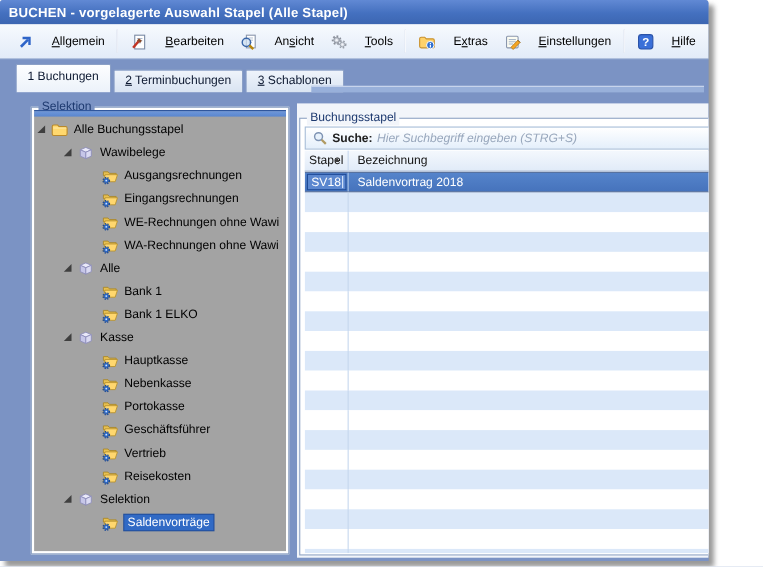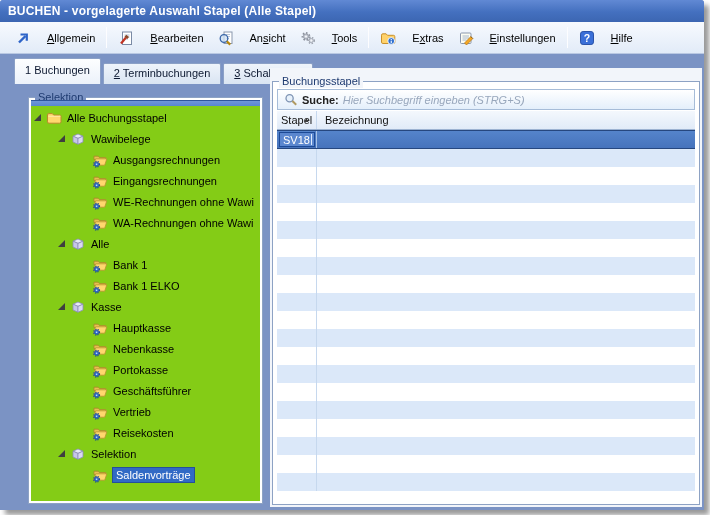--- a/index.html
+++ b/index.html
@@ -1,19 +1,19 @@
 <!DOCTYPE html>
 <html><head>
 <meta charset="utf-8">
 <style>
   *{margin:0;padding:0;box-sizing:border-box;}
   html,body{background:#fff;}
   body{font-family:"Liberation Sans",sans-serif;}
   .page{position:relative;width:710px;height:515px;background:#fff;overflow:hidden;}
-  .window{position:absolute;left:0;top:0;width:704px;height:510px;
+  .window{position:absolute;left:0;top:0;width:644px;height:510px;
     border-radius:3px 3px 0 0;box-shadow:5px 5px 5px rgba(70,70,70,.55);background:#7b93c4;}
   
   .titlebar{position:absolute;top:0;left:0;right:0;height:22px;
     background:linear-gradient(#6189d4,#4470bf 55%,#3c66b2);
     border-radius:3px 3px 0 0;color:#fff;font-weight:bold;font-size:12px;
     line-height:22px;padding-left:8px;letter-spacing:.2px;}
   
   .toolbar{position:absolute;top:22px;left:0;right:0;height:32px;
     background:linear-gradient(#f7fafe,#e2ebf8);border-bottom:1px solid #b9c8e2;
     display:flex;align-items:center;padding-left:8px;}
@@ -32,31 +32,31 @@
   .tab.active{height:26px;line-height:23px;background:linear-gradient(#fdfeff,#ecf2fa);}
   .tabfill{position:absolute;left:283px;right:4px;top:24px;height:6px;
     background:#98b0da;border-top:1px solid #cdd9ee;}
   
   .gb{border:1px solid #8da2c4;}
   .gb-label{position:absolute;top:-8px;left:6px;font-size:11px;line-height:14px;
     color:#1e3a70;padding:0 3px;white-space:nowrap;}
   
   .gb-left{position:absolute;left:28px;top:43px;width:235px;height:407px;background:#fff;}
   .gb-left .gb-label{background:#7b93c4;}
-  .tree-area{position:absolute;inset:2px;background:#84cc16;overflow:hidden;}
+  .tree-area{position:absolute;inset:2px;background:#a3a3a3;overflow:hidden;}
   .tree-strip{height:6px;background:linear-gradient(#6f97d9,#5986cf);border-top:1px solid #2f569d;}
   .tree{padding-top:1px;}
   .titem{height:21px;display:flex;align-items:center;font-size:11px;color:#000;white-space:nowrap;cursor:default;}
   .tri{width:0;height:0;border-bottom:7px solid #3f3f3f;border-left:7px solid transparent;
     margin-right:5px;flex:none;}
   .ticon{width:16px;height:16px;margin-right:5px;flex:none;}
   .ticon svg{display:block;}
   .titem.selected .tlabel{background:#316ac5;color:#fff;padding:1px 3px;box-shadow:0 0 0 1px #244f9b;}
   
-  .right-pane{position:absolute;left:270px;top:14px;width:432px;bottom:3px;background:#f2f5fa;}
+  .right-pane{position:absolute;left:270px;top:40px;width:432px;bottom:3px;background:#f2f5fa;}
   .gb-right{position:absolute;left:2px;right:2px;top:13px;bottom:2px;background:#fff;}
   .gb-right .gb-label{background:#f2f5fa;}
   .panel-content{position:absolute;inset:1px;display:flex;flex-direction:column;overflow:hidden;}
   .searchbar{margin:6px 3px 1px;height:21px;flex:none;
     background:linear-gradient(#ffffff,#e4effb);border:1px solid #a6bcd8;
     display:flex;align-items:center;padding:0 6px;gap:4px;font-size:11px;}
   .s-icon{width:14px;height:14px;flex:none;}
   .s-icon svg{display:block;}
   .s-label{font-weight:bold;color:#222;}
   .s-ph{font-style:italic;color:#98a7bc;}
@@ -441,20 +441,21 @@
                 <span class="sort">▲</span>
               </div>
               <div class="h2">Bezeichnung</div>
             </div>
 
             <div class="grid-body" id="gridbody">
                 <div class="grow selected">
     <div class="c1">
                     <span class="cellbox">SV18<span class="caret"></span></span>
                   </div>
+    <div class="c2">Saldenvortrag 2018</div>
   </div>
                 <div class="grow odd">
     <div class="c1"></div>
     <div class="c2"></div>
   </div>
                 <div class="grow even">
     <div class="c1"></div>
     <div class="c2"></div>
   </div>
                 <div class="grow odd">

